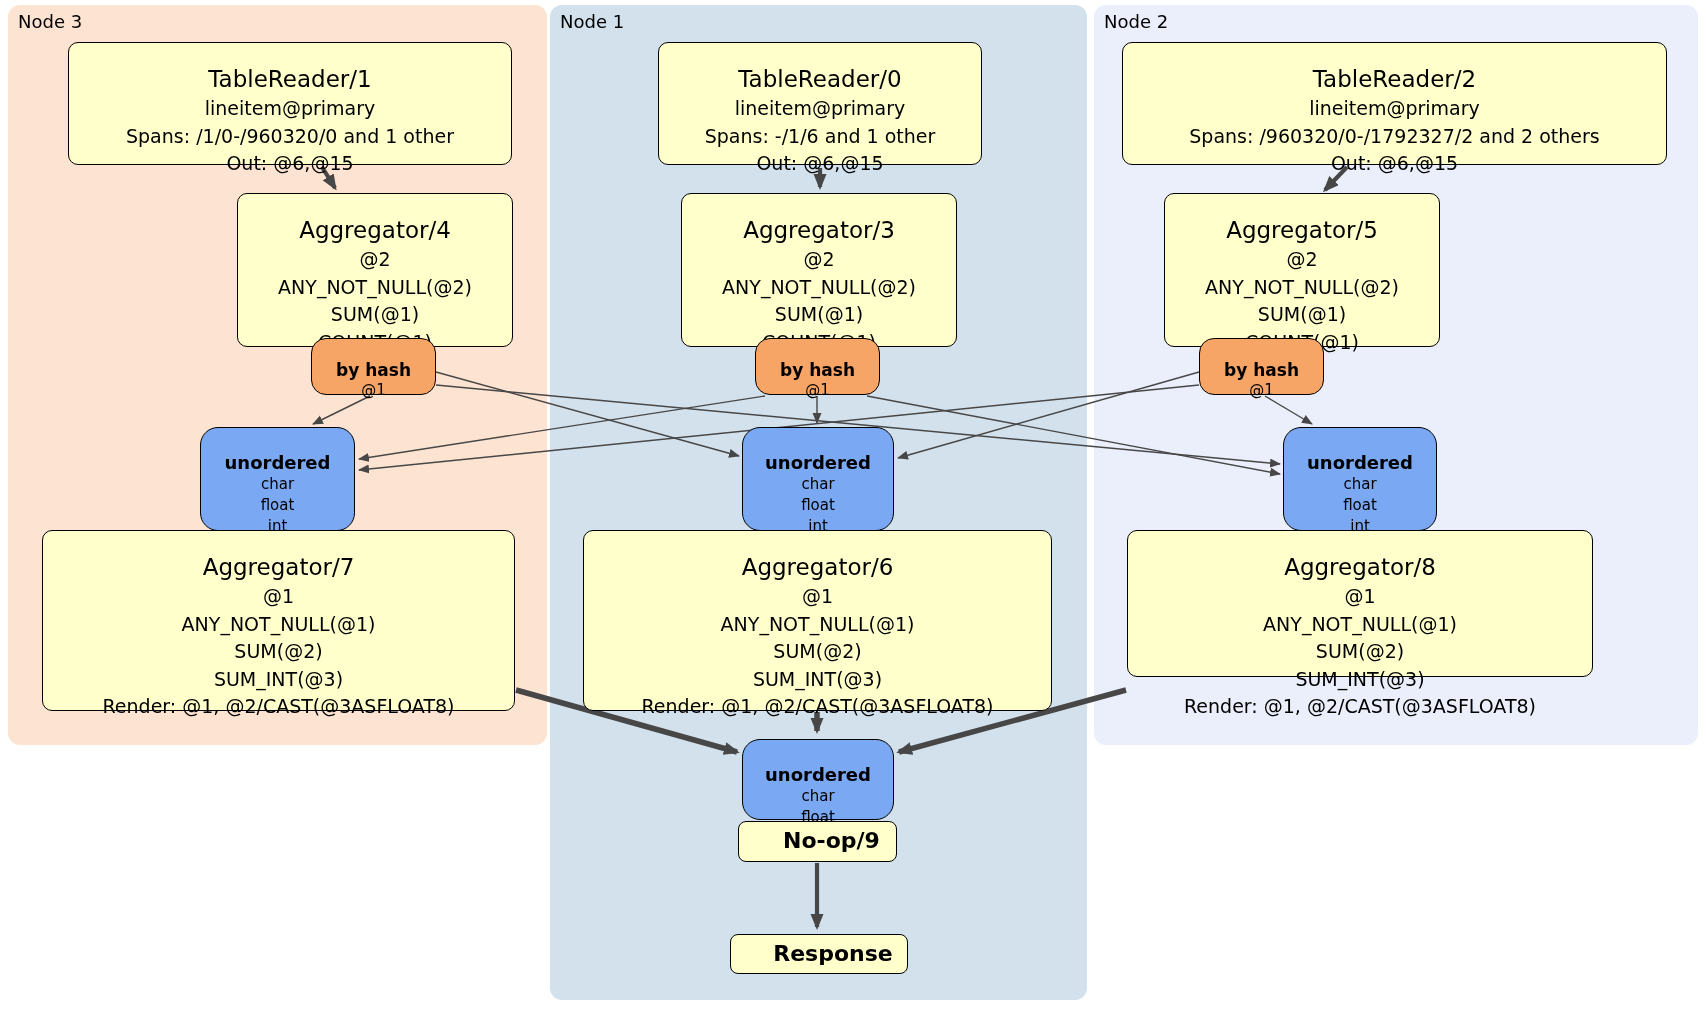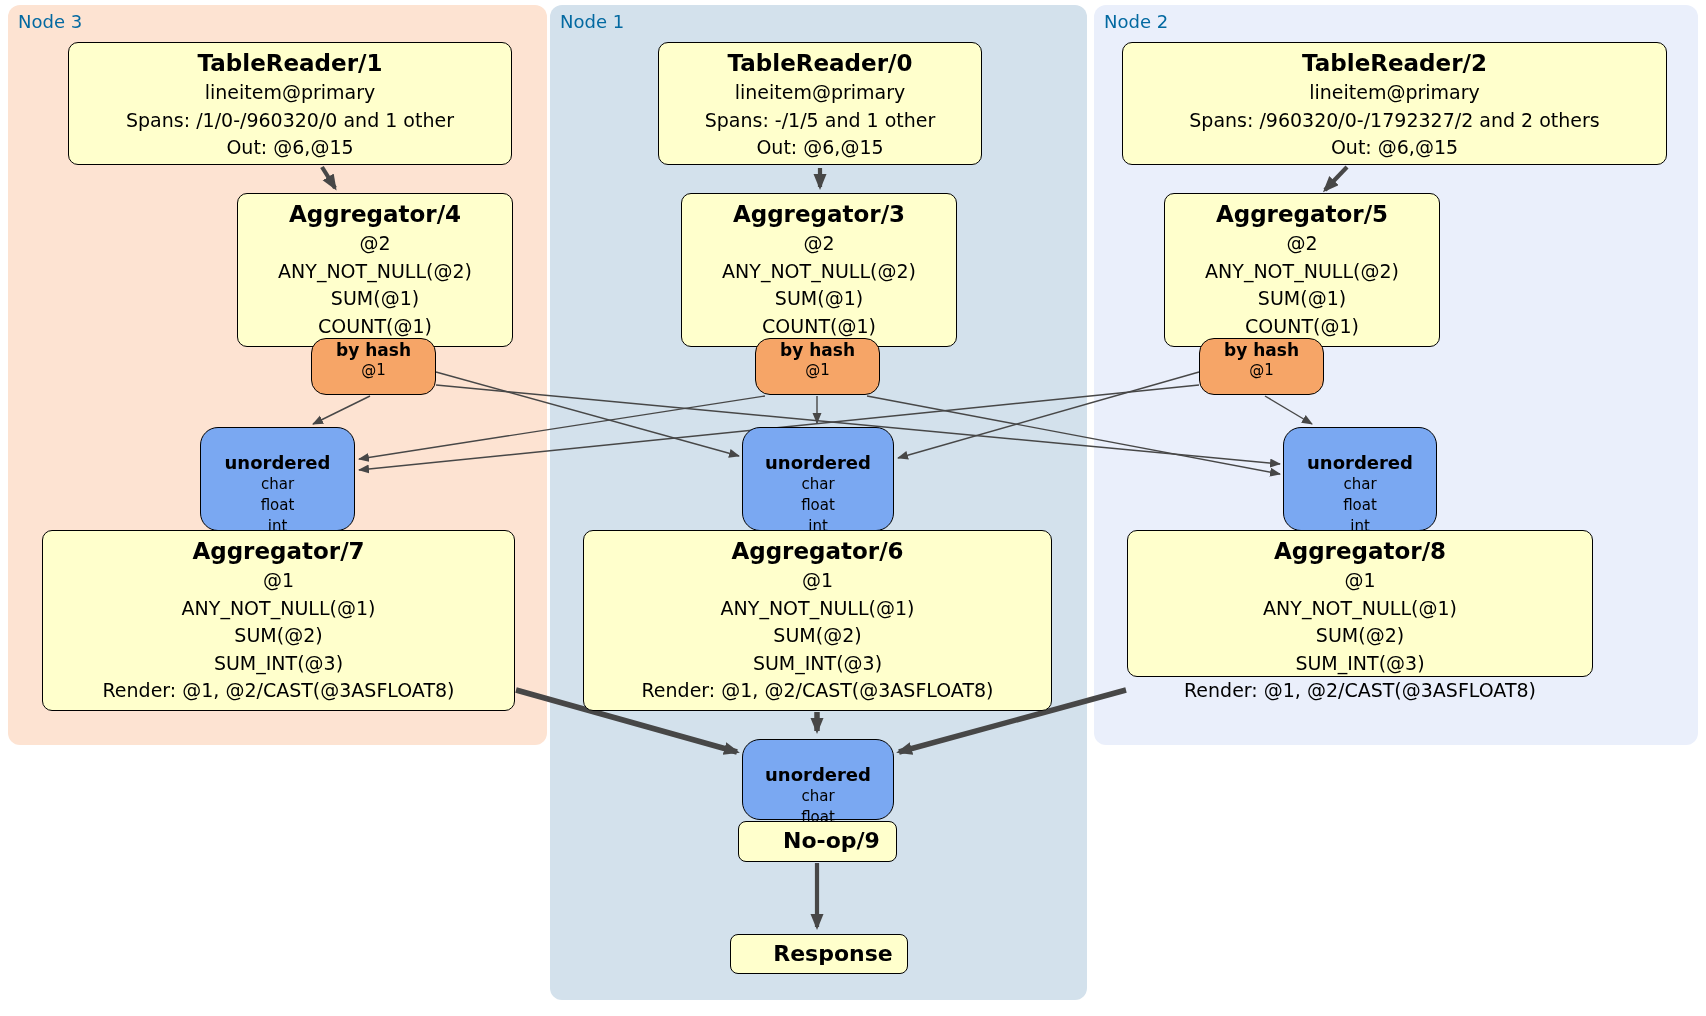--- a/index.html
+++ b/index.html
@@ -17,55 +17,55 @@
     border-radius: 12px;
   }
   .region-node3 { left: 8px;    top: 5px; width: 539px; height: 740px; background: var(--region-node3, #fde3d2); }
   .region-node1 { left: 550px;  top: 5px; width: 537px; height: 995px; background: var(--region-node1, #d3e1ec); }
   .region-node2 { left: 1094px; top: 5px; width: 604px; height: 740px; background: var(--region-node2, #eaeffb); }
   .region-label {
     position: absolute;
     left: 10px; top: 5px;
     font-size: 18px;
     line-height: 24px;
-    color: #0369a1;
+    color: #000000;
     white-space: nowrap;
   }
   .edges { position: absolute; left: 0; top: 0; }
   .thin  { stroke: var(--edge, #474747); stroke-width: 1.4px; fill: none; }
   .mid   { stroke: var(--edge, #474747); stroke-width: 4.2px; fill: none; }
   .thick { stroke: var(--edge, #474747); stroke-width: 5.5px; fill: none; }
   .proc {
     position: absolute;
     background: var(--box-fill, #ffffcc);
     border: 1.6px solid var(--border, #000000);
     border-radius: 10px;
     text-align: center;
     padding-top: 5px;
     box-sizing: border-box;
   }
-  .bt { font-size: 23px; font-weight: bold; line-height: 31px; white-space: nowrap; }
+  .bt { font-size: 23px; font-weight: normal; line-height: 31px; white-space: nowrap; margin-top: 16px; }
   .bl { font-size: 19px; line-height: 27.5px; white-space: nowrap; }
   .proc-mini {
     position: absolute;
     background: var(--box-fill, #ffffcc);
     border: 1.6px solid var(--border, #000000);
     border-radius: 8px;
     text-align: center;
     box-sizing: border-box;
     padding-left: 28px;
   }
   .mt { font-size: 22px; font-weight: bold; white-space: nowrap; }
   .router {
     position: absolute;
     background: var(--router-fill, #f6a567);
     border: 1.6px solid var(--border, #000000);
     border-radius: 15px;
     text-align: center;
-    padding-top: 1px;
+    padding-top: 21px;
     box-sizing: border-box;
   }
   .rt { font-size: 17px; font-weight: bold; line-height: 21px; white-space: nowrap; }
   .rd { font-size: 15px; line-height: 19px; white-space: nowrap; }
   .sync {
     position: absolute;
     background: var(--sync-fill, #7aa8f2);
     border: 1.6px solid var(--border, #000000);
     border-radius: 18px;
     text-align: center;
@@ -123,21 +123,21 @@
 
   <div class="proc" style="left:68px;top:42px;width:444px;height:123px">
     <div class="bt">TableReader/1</div>
     <div class="bl">lineitem@primary</div>
     <div class="bl">Spans: /1/0-/960320/0 and 1 other</div>
     <div class="bl">Out: @6,@15</div>
   </div>
   <div class="proc" style="left:658px;top:42px;width:324px;height:123px">
     <div class="bt">TableReader/0</div>
     <div class="bl">lineitem@primary</div>
-    <div class="bl">Spans: -/1/5 and 1 other</div>
+    <div class="bl">Spans: -/1/6 and 1 other</div>
     <div class="bl">Out: @6,@15</div>
   </div>
   <div class="proc" style="left:1122px;top:42px;width:545px;height:123px">
     <div class="bt">TableReader/2</div>
     <div class="bl">lineitem@primary</div>
     <div class="bl">Spans: /960320/0-/1792327/2 and 2 others</div>
     <div class="bl">Out: @6,@15</div>
   </div>
 
   <div class="proc" style="left:237px;top:193px;width:276px;height:154px">

